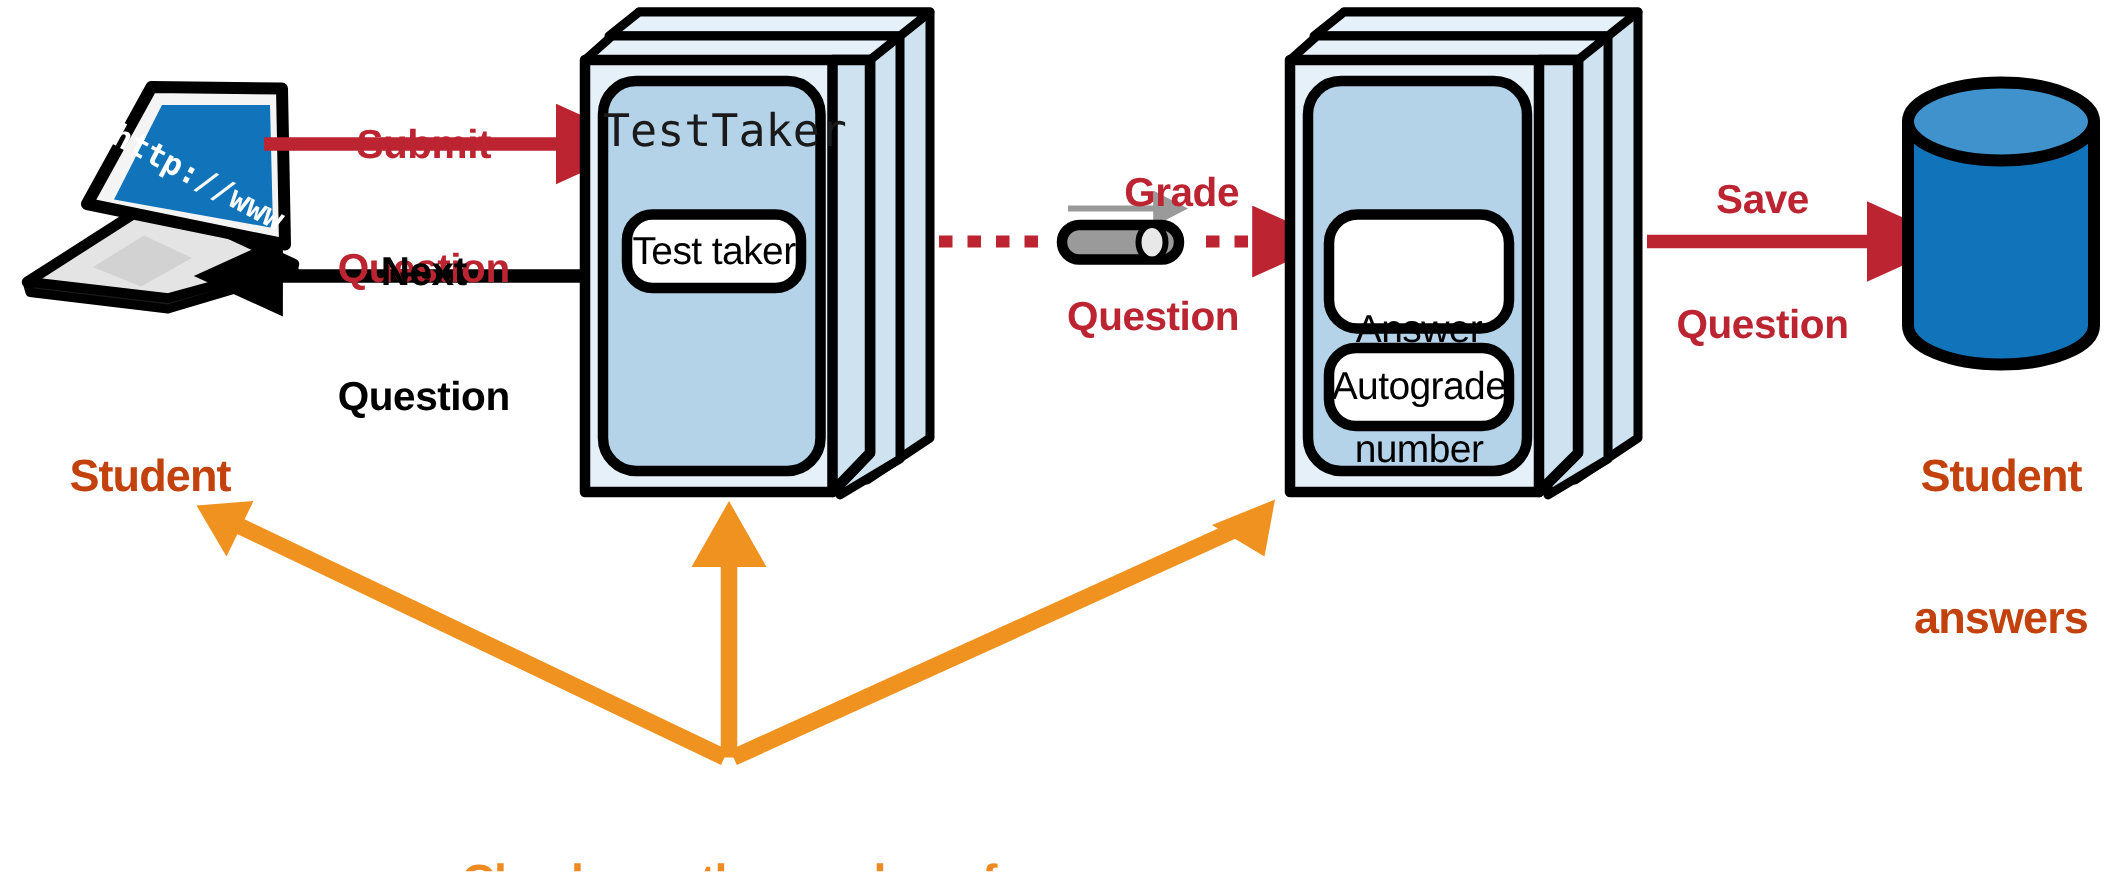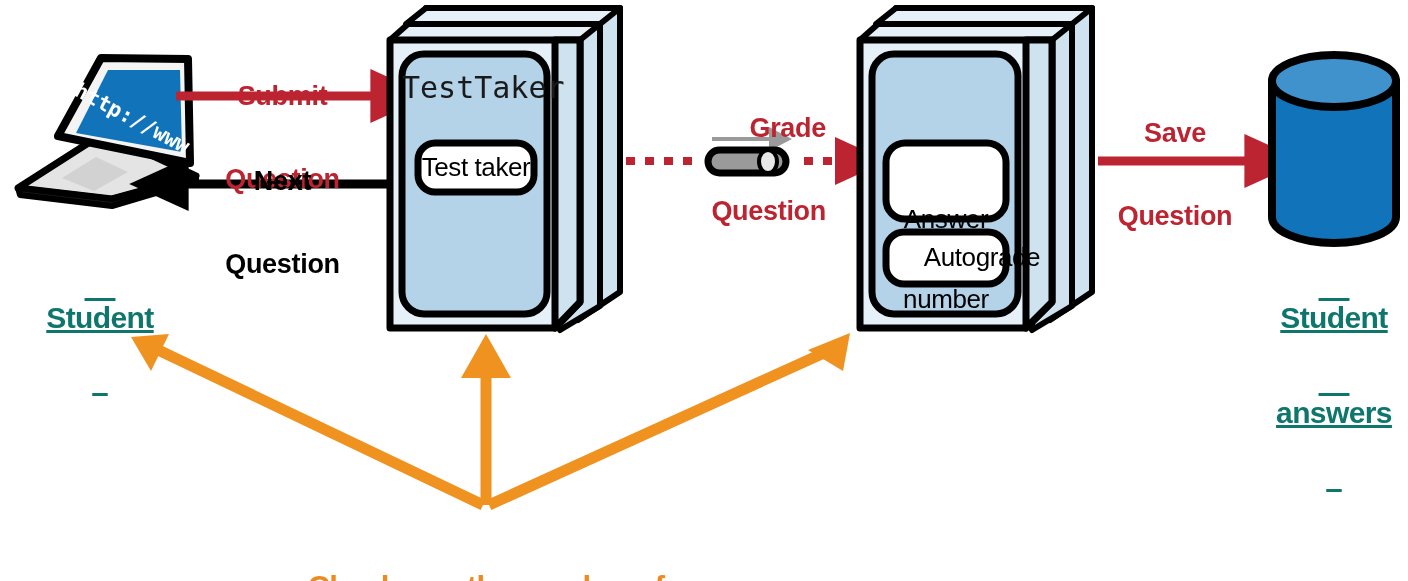--- a/index.html
+++ b/index.html
@@ -38,26 +38,25 @@
     font-size: 27px;
     letter-spacing: -0.3px;
   }
   .lbl-black {
     color: #000000;
     font-weight: bold;
     font-size: 27px;
     letter-spacing: -0.3px;
   }
   .lbl-node {
-    color: #0f766e;
+    color: #c2410c;
     font-weight: bold;
     font-size: 30px;
     letter-spacing: -0.6px;
     line-height: 1.06;
-    text-decoration: underline;
   }
   .lbl-orange {
     color: #ed8b22;
     font-weight: bold;
     font-size: 31px;
     letter-spacing: -0.7px;
     line-height: 1.05;
   }
   .lbl-mono {
     position: absolute;
@@ -218,21 +217,21 @@
     <div>Grade</div>
     <div>Question</div>
   </div>
 
 
   <div class="inner-box-text" style="left:886px; top:152px; width:120px;">
     <div>Answer</div>
     <div>number</div>
   </div>
 
-  <div class="inner-box-text" style="left:886px; top:244px; width:120px;margin-left:36px;">Autograde</div>
+  <div class="inner-box-text" style="left:886px; top:244px; width:120px;">Autograde</div>
 
   <div class="lbl lbl-red" style="left:1100px; top:65px; width:150px;">
     <div>Save</div>
     <div>Question</div>
   </div>
 
   <div class="lbl lbl-node" style="left:1254px; top:238px; width:160px;">
     <div>Student</div>
     <div>answers</div>
   </div>

